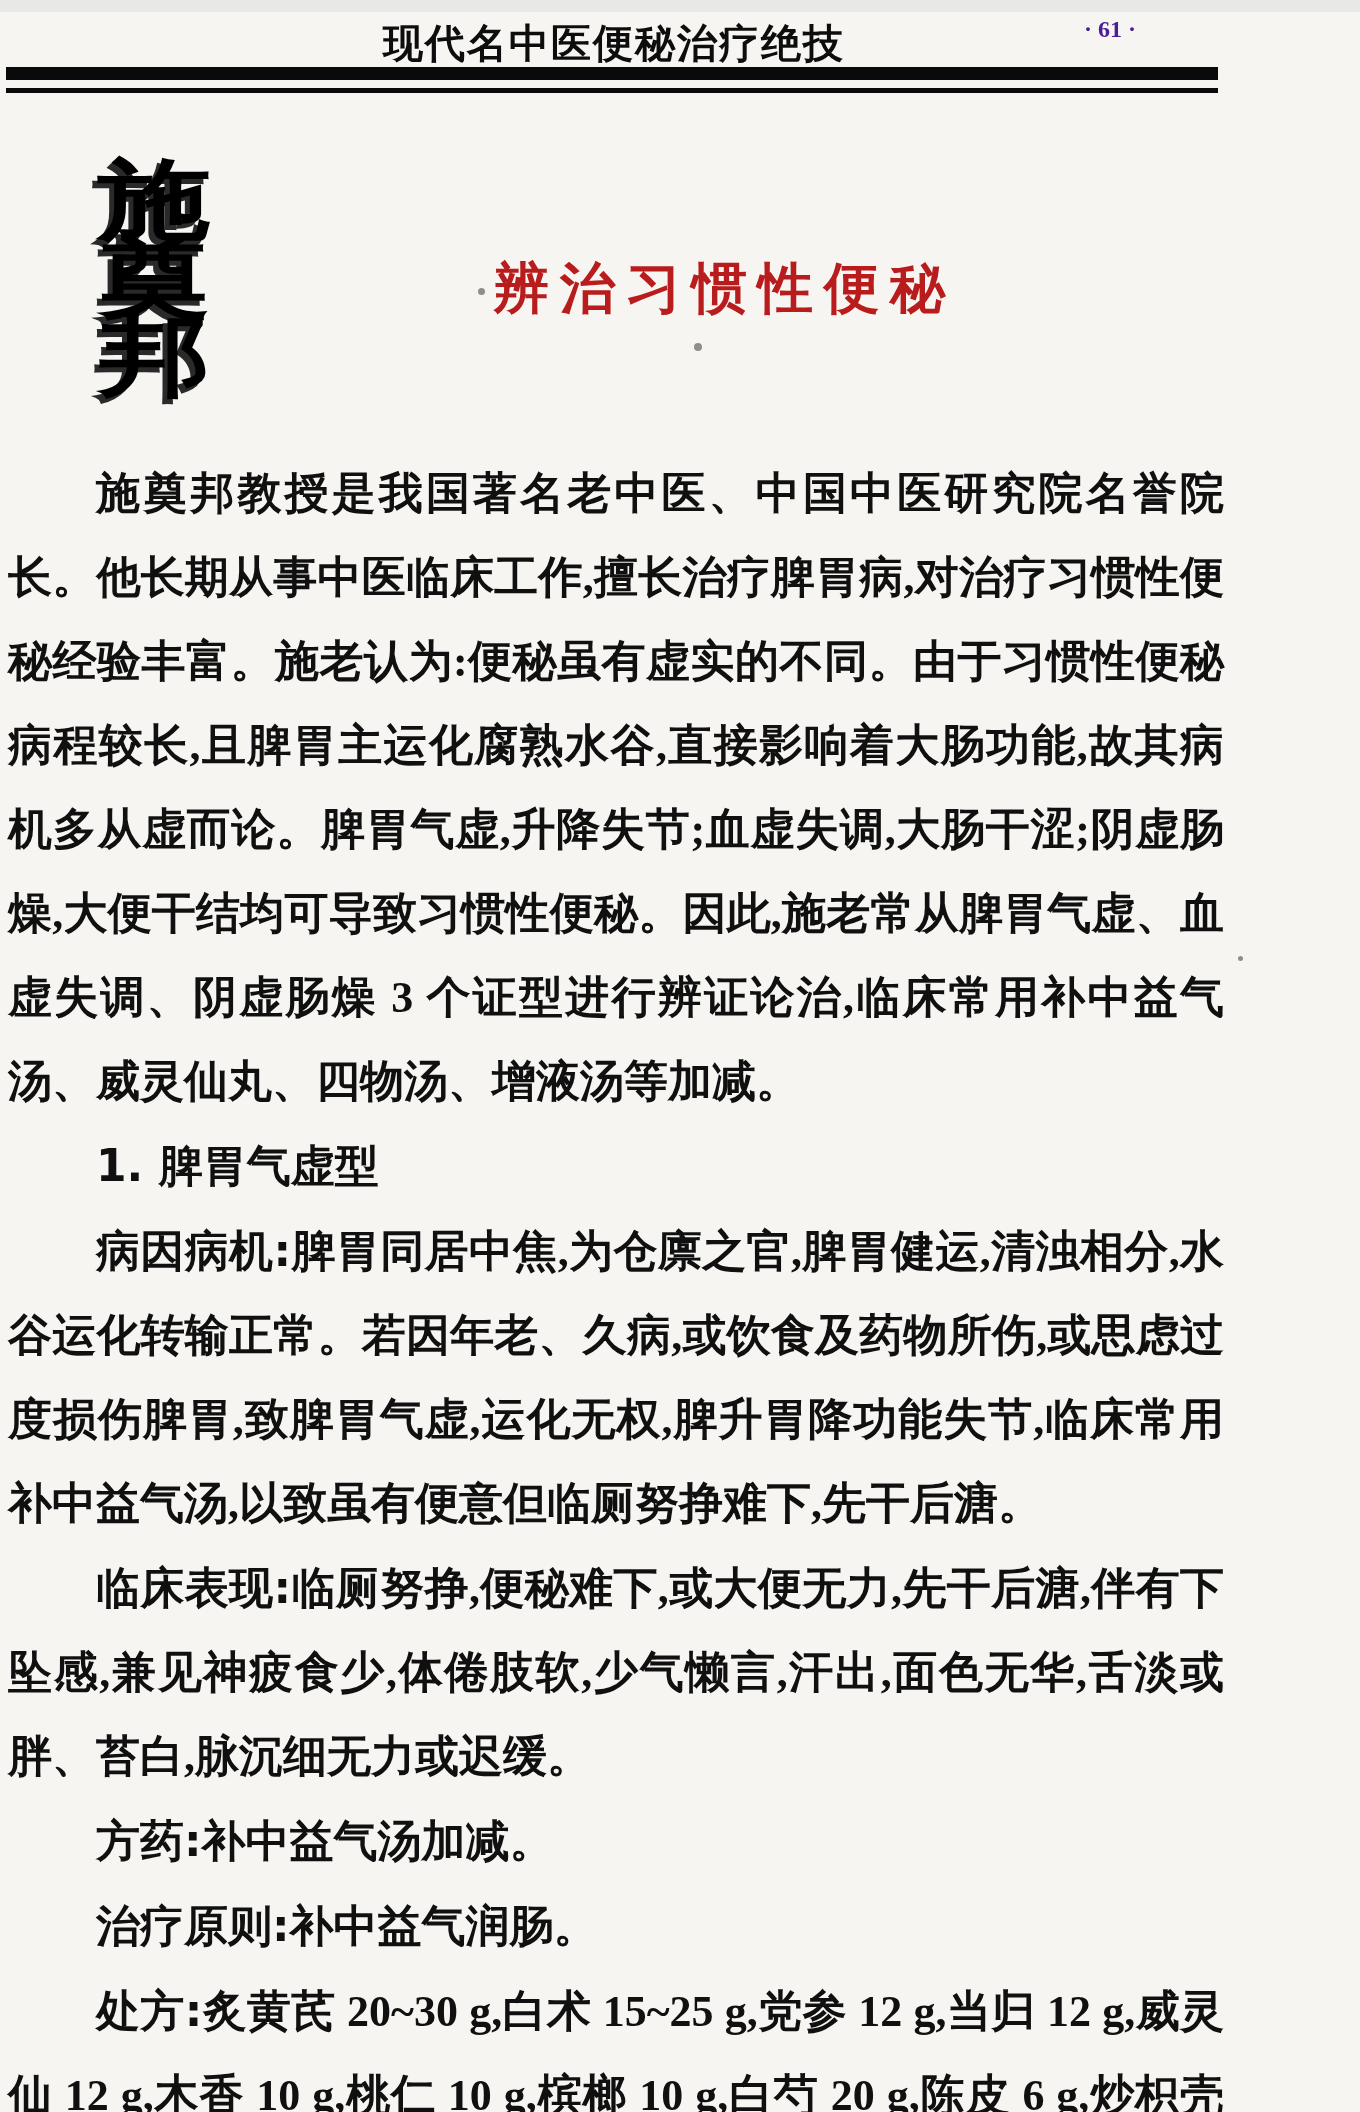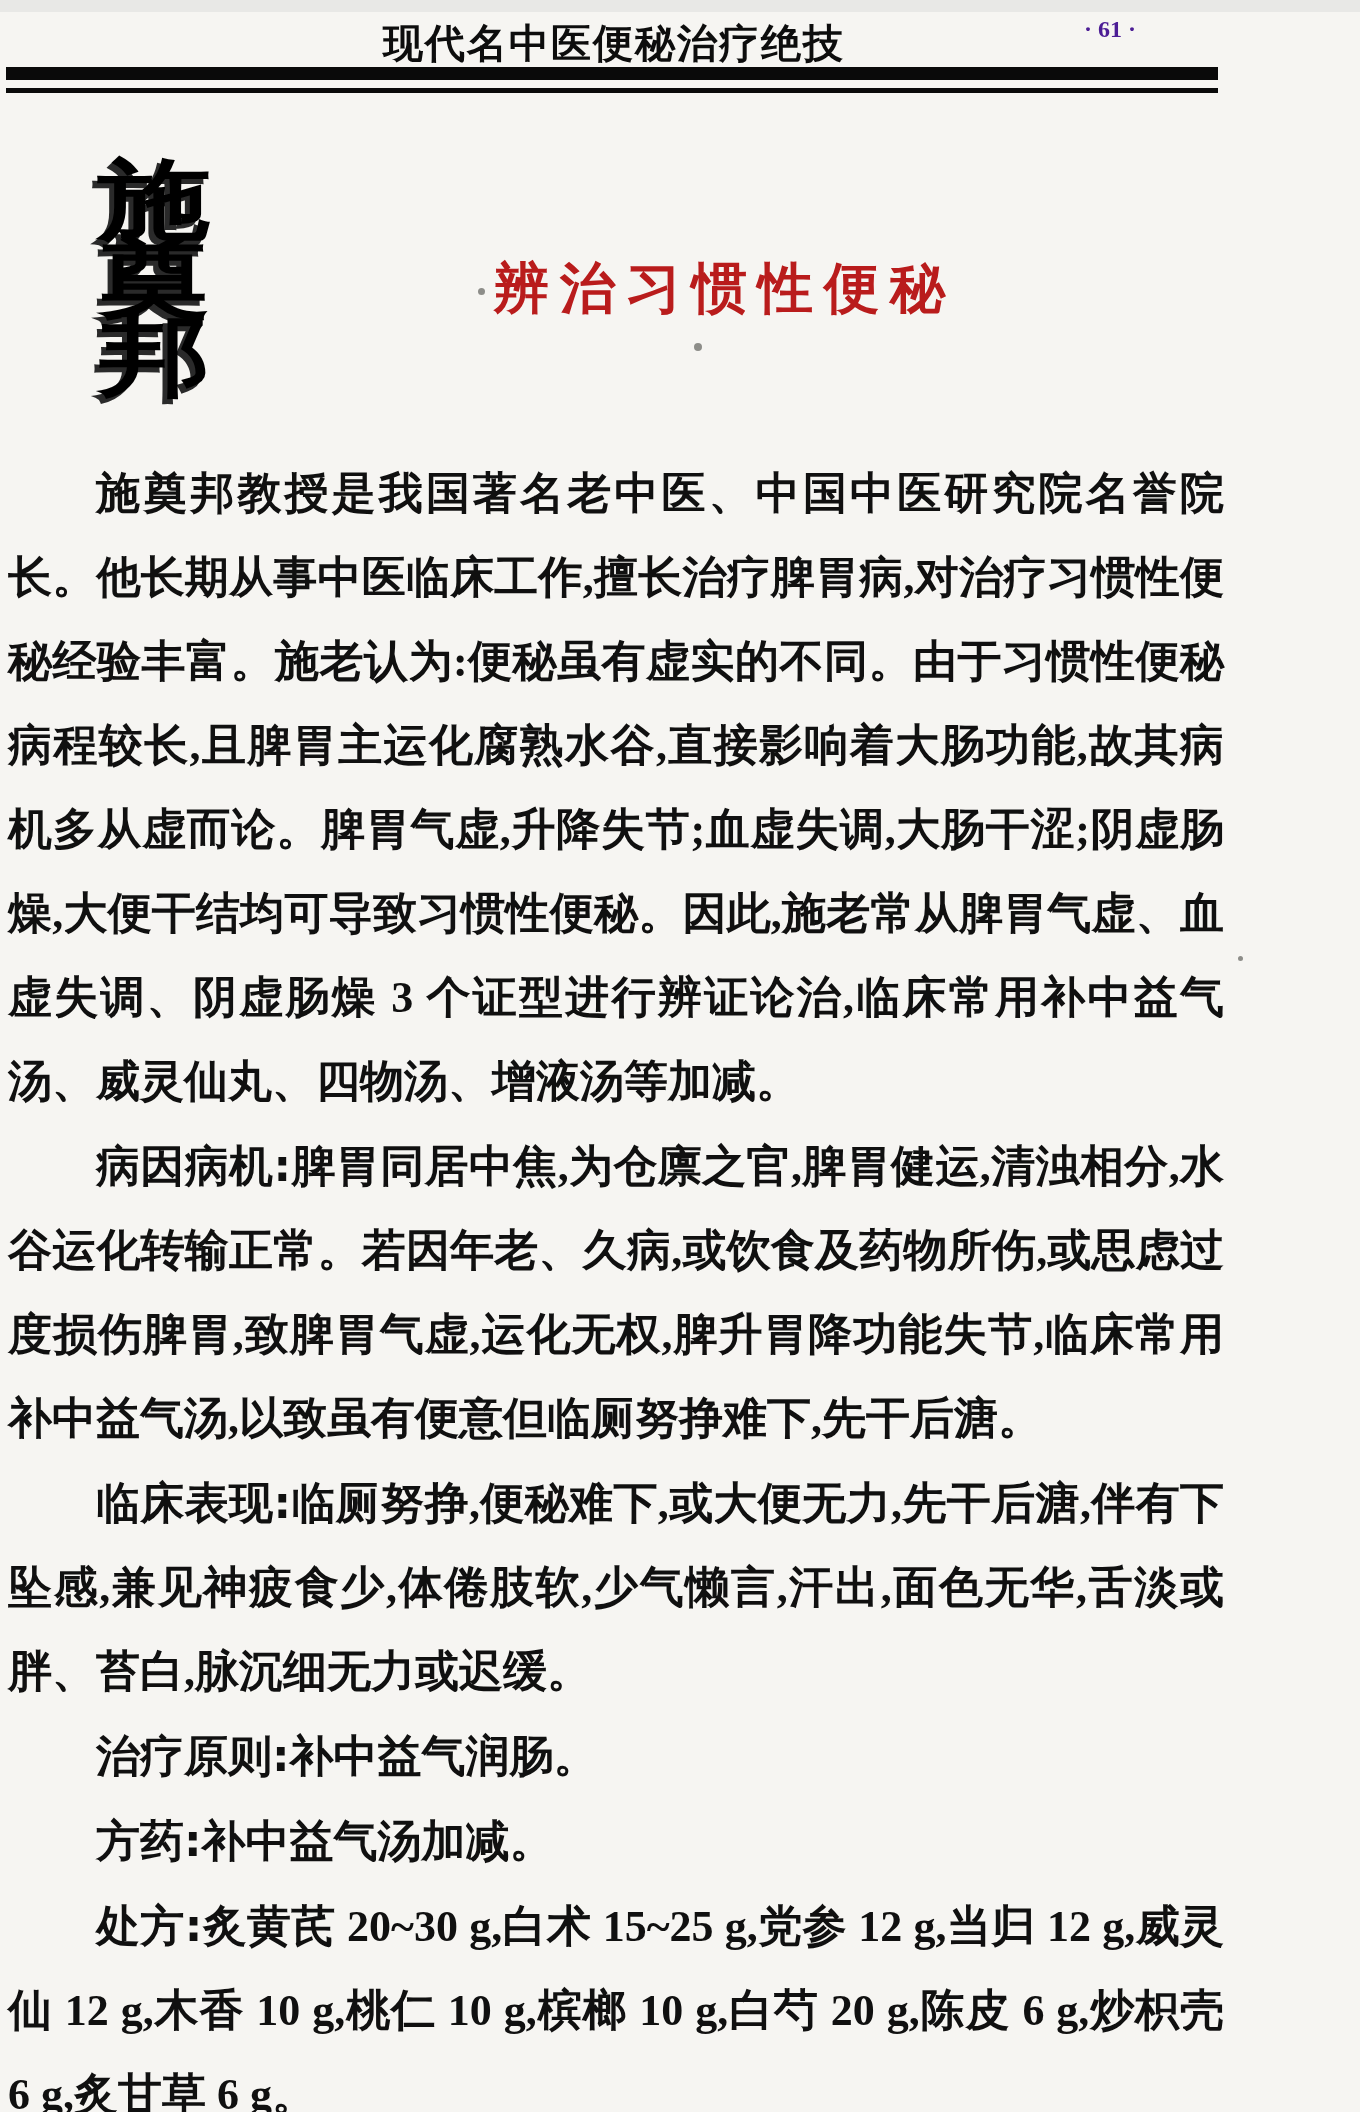--- a/index.html
+++ b/index.html
@@ -91,28 +91,29 @@
     <span class="ch">施</span>
     <span class="ch">奠</span>
     <span class="ch">邦</span>
   </div>
 
   <div class="section-title">辨治习惯性便秘</div>
 
   <div class="body-text">
     <p>施奠邦教授是我国著名老中医、中国中医研究院名誉院长。他长期从事中医临床工作,擅长治疗脾胃病,对治疗习惯性便秘经验丰富。施老认为:便秘虽有虚实的不同。由于习惯性便秘病程较长,且脾胃主运化腐熟水谷,直接影响着大肠功能,故其病机多从虚而论。脾胃气虚,升降失节;血虚失调,大肠干涩;阴虚肠燥,大便干结均可导致习惯性便秘。因此,施老常从脾胃气虚、血虚失调、阴虚肠燥 3 个证型进行辨证论治,临床常用补中益气汤、威灵仙丸、四物汤、增液汤等加减。</p>
 
+    <p><span class="hei">1. 脾胃气虚型</span></p>
 
     <p><span class="hei">病因病机:</span><span>脾胃同居中焦,为仓廪之官,脾胃健运,清浊相分,水谷运化转输正常。若因年老、久病,或饮食及药物所伤,或思虑过度损伤脾胃,致脾胃气虚,运化无权,脾升胃降功能失节,临床常用补中益气汤,以致虽有便意但临厕努挣难下,先干后溏。</span></p>
 
     <p><span class="hei">临床表现:</span><span>临厕努挣,便秘难下,或大便无力,先干后溏,伴有下坠感,兼见神疲食少,体倦肢软,少气懒言,汗出,面色无华,舌淡或胖、苔白,脉沉细无力或迟缓。</span></p>
 
+    <p><span class="hei">方药:</span><span>补中益气汤加减。</span></p>
+
     <p><span class="hei">治疗原则:</span><span>补中益气润肠。</span></p>
-
-    <p><span class="hei">方药:</span><span>补中益气汤加减。</span></p>
 
     <p><span class="hei">处方:</span><span>炙黄芪 20~30 g,白术 15~25 g,党参 12 g,当归 12 g,威灵仙 12 g,木香 10 g,桃仁 10 g,槟榔 10 g,白芍 20 g,陈皮 6 g,炒枳壳 6 g,炙甘草 6 g。</span></p>
 
     <p><span class="hei">用法:</span><span>水煎,饭后半小时稍热服,日 1~3 次。</span></p>
   </div>
 
   <div class="speck s1"></div>
   <div class="speck s2"></div>
   <div class="speck s4"></div>
   <div class="speck s5"></div>

